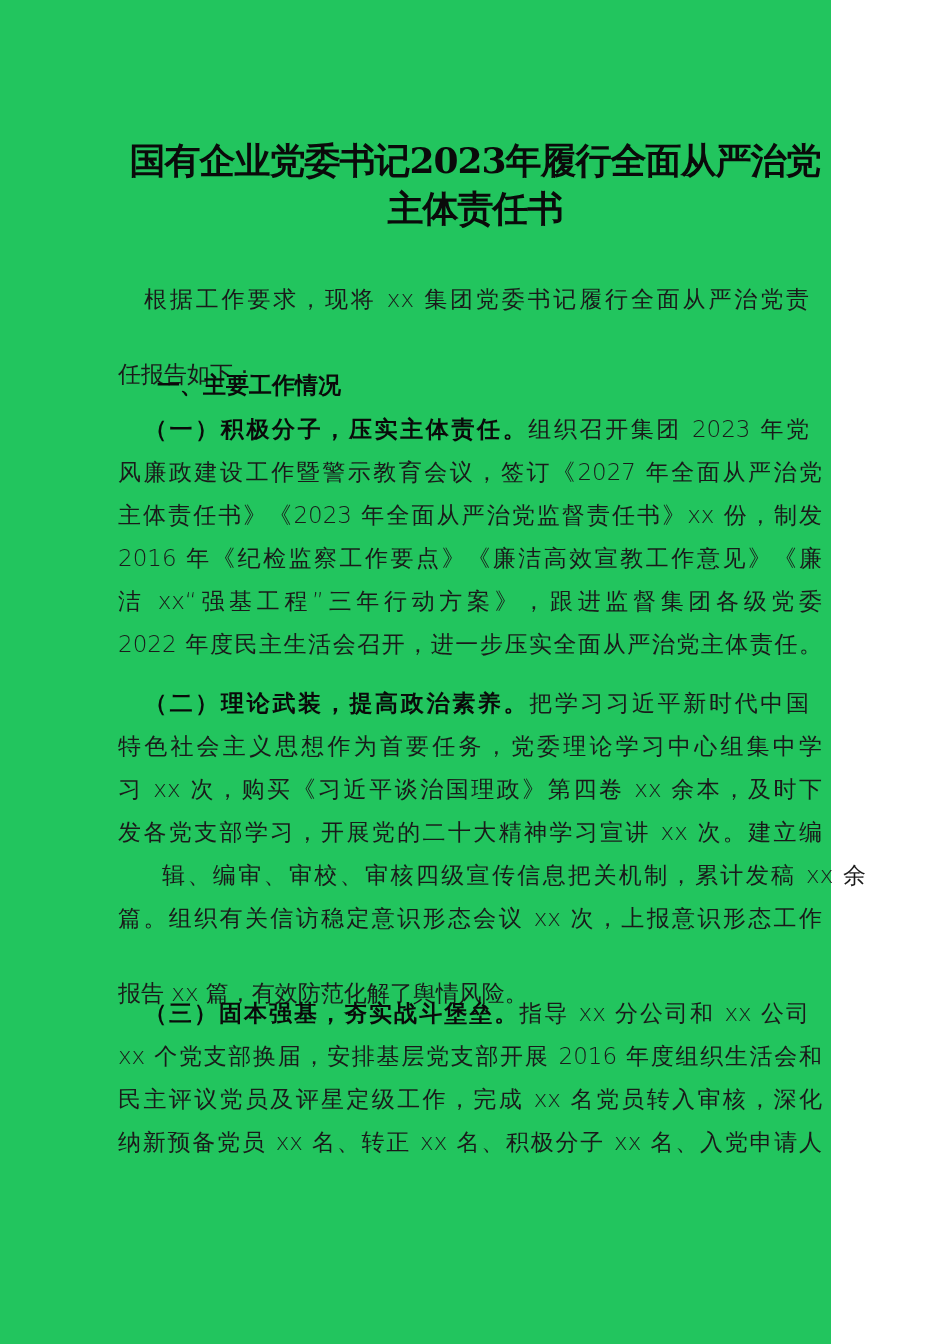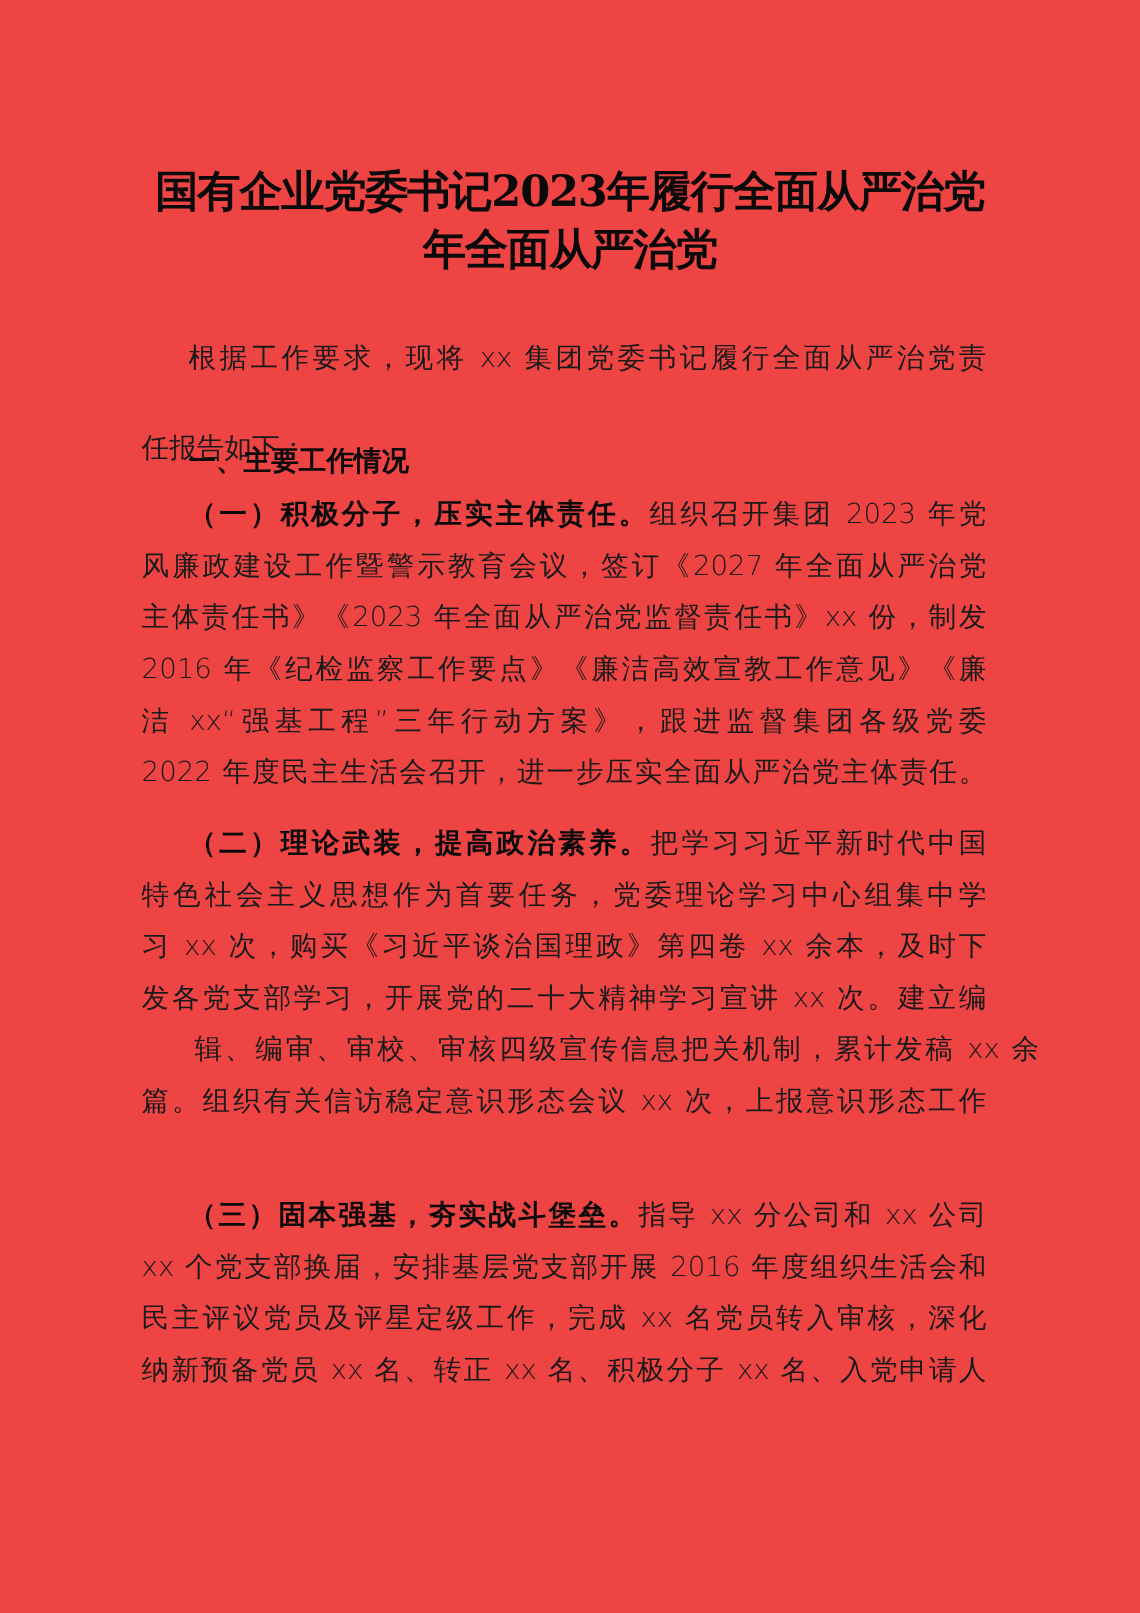--- a/index.html
+++ b/index.html
@@ -11,23 +11,23 @@
       width: 950px;
       height: 1344px;
       position: relative;
       overflow: hidden;
       color: #111111;
     }
     .page {
       position: absolute;
       left: 0;
       top: 0;
-      width: 950px;
+      width: 831px;
       height: 1344px;
-      background: #ef4444;
+      background: #22c55e;
     }
     .title {
       position: absolute;
       left: 100px;
       width: 750px;
       text-align: center;
       font-family: "DejaVu Serif", "Liberation Serif", serif;
       font-weight: bold;
       font-size: 36px;
       line-height: 48px;
@@ -45,59 +45,60 @@
       font-family: "DejaVu Sans", "Liberation Sans", sans-serif;
       font-size: 23px;
       line-height: 30px;
       height: 30px;
       color: #1a1a1a;
       white-space: nowrap;
       text-align: justify;
       text-align-last: justify;
       font-weight: 300;
     }
-    .line.indent { left: 157px; width: 665px; }
+    .line.indent { left: 144px; width: 665px; }
     .line.last { text-align-last: left; margin-top: 32px; }
     .heading {
       position: absolute;
       left: 157px;
       font-family: "DejaVu Sans", "Liberation Sans", sans-serif;
       font-weight: bold;
       font-size: 23px;
       line-height: 30px;
       color: #0a0a0a;
       white-space: nowrap;
     }
     .lead { font-weight: bold; color: #0a0a0a; }
   </style>
 </head>
 <body>
 
 <div class="page">
 
   <div class="title l1">国有企业党委书记2023年履行全面从严治党</div>
-  <div class="title l2">年全面从严治党</div>
+  <div class="title l2">主体责任书</div>
 
   <div class="line indent" style="top:284px;">根据工作要求，现将 xx 集团党委书记履行全面从严治党责</div>
   <div class="line last" style="top:327px;">任报告如下：</div>
 
   <div class="heading" style="top:370px;">一、主要工作情况</div>
 
   <div class="line indent" style="top:414px;"><span class="lead">（一）积极分子，压实主体责任。</span><span>组织召开集团 2023 年党</span></div>
   <div class="line" style="top:457px;">风廉政建设工作暨警示教育会议，签订《2027 年全面从严治党</div>
   <div class="line" style="top:500px;">主体责任书》《2023 年全面从严治党监督责任书》xx 份，制发</div>
   <div class="line" style="top:543px;">2016 年《纪检监察工作要点》《廉洁高效宣教工作意见》《廉</div>
   <div class="line" style="top:586px;">洁 xx“强基工程”三年行动方案》，跟进监督集团各级党委</div>
   <div class="line" style="top:629px;">2022 年度民主生活会召开，进一步压实全面从严治党主体责任。</div>
 
   <div class="line indent" style="top:688px;"><span class="lead">（二）理论武装，提高政治素养。</span><span>把学习习近平新时代中国</span></div>
   <div class="line" style="top:731px;">特色社会主义思想作为首要任务，党委理论学习中心组集中学</div>
   <div class="line" style="top:774px;">习 xx 次，购买《习近平谈治国理政》第四卷 xx 余本，及时下</div>
   <div class="line" style="top:817px;">发各党支部学习，开展党的二十大精神学习宣讲 xx 次。建立编</div>
   <div class="line" style="top:860px;margin-left:44px;">辑、编审、审校、审核四级宣传信息把关机制，累计发稿 xx 余</div>
   <div class="line" style="top:903px;">篇。组织有关信访稳定意识形态会议 xx 次，上报意识形态工作</div>
+  <div class="line last" style="top:946px;">报告 xx 篇，有效防范化解了舆情风险。</div>
 
   <div class="line indent" style="top:998px;"><span class="lead">（三）固本强基，夯实战斗堡垒。</span><span>指导 xx 分公司和 xx 公司</span></div>
   <div class="line" style="top:1041px;">xx 个党支部换届，安排基层党支部开展 2016 年度组织生活会和</div>
   <div class="line" style="top:1084px;">民主评议党员及评星定级工作，完成 xx 名党员转入审核，深化</div>
   <div class="line" style="top:1127px;">纳新预备党员 xx 名、转正 xx 名、积极分子 xx 名、入党申请人</div>
 
 </div>
 
 </body></html>

